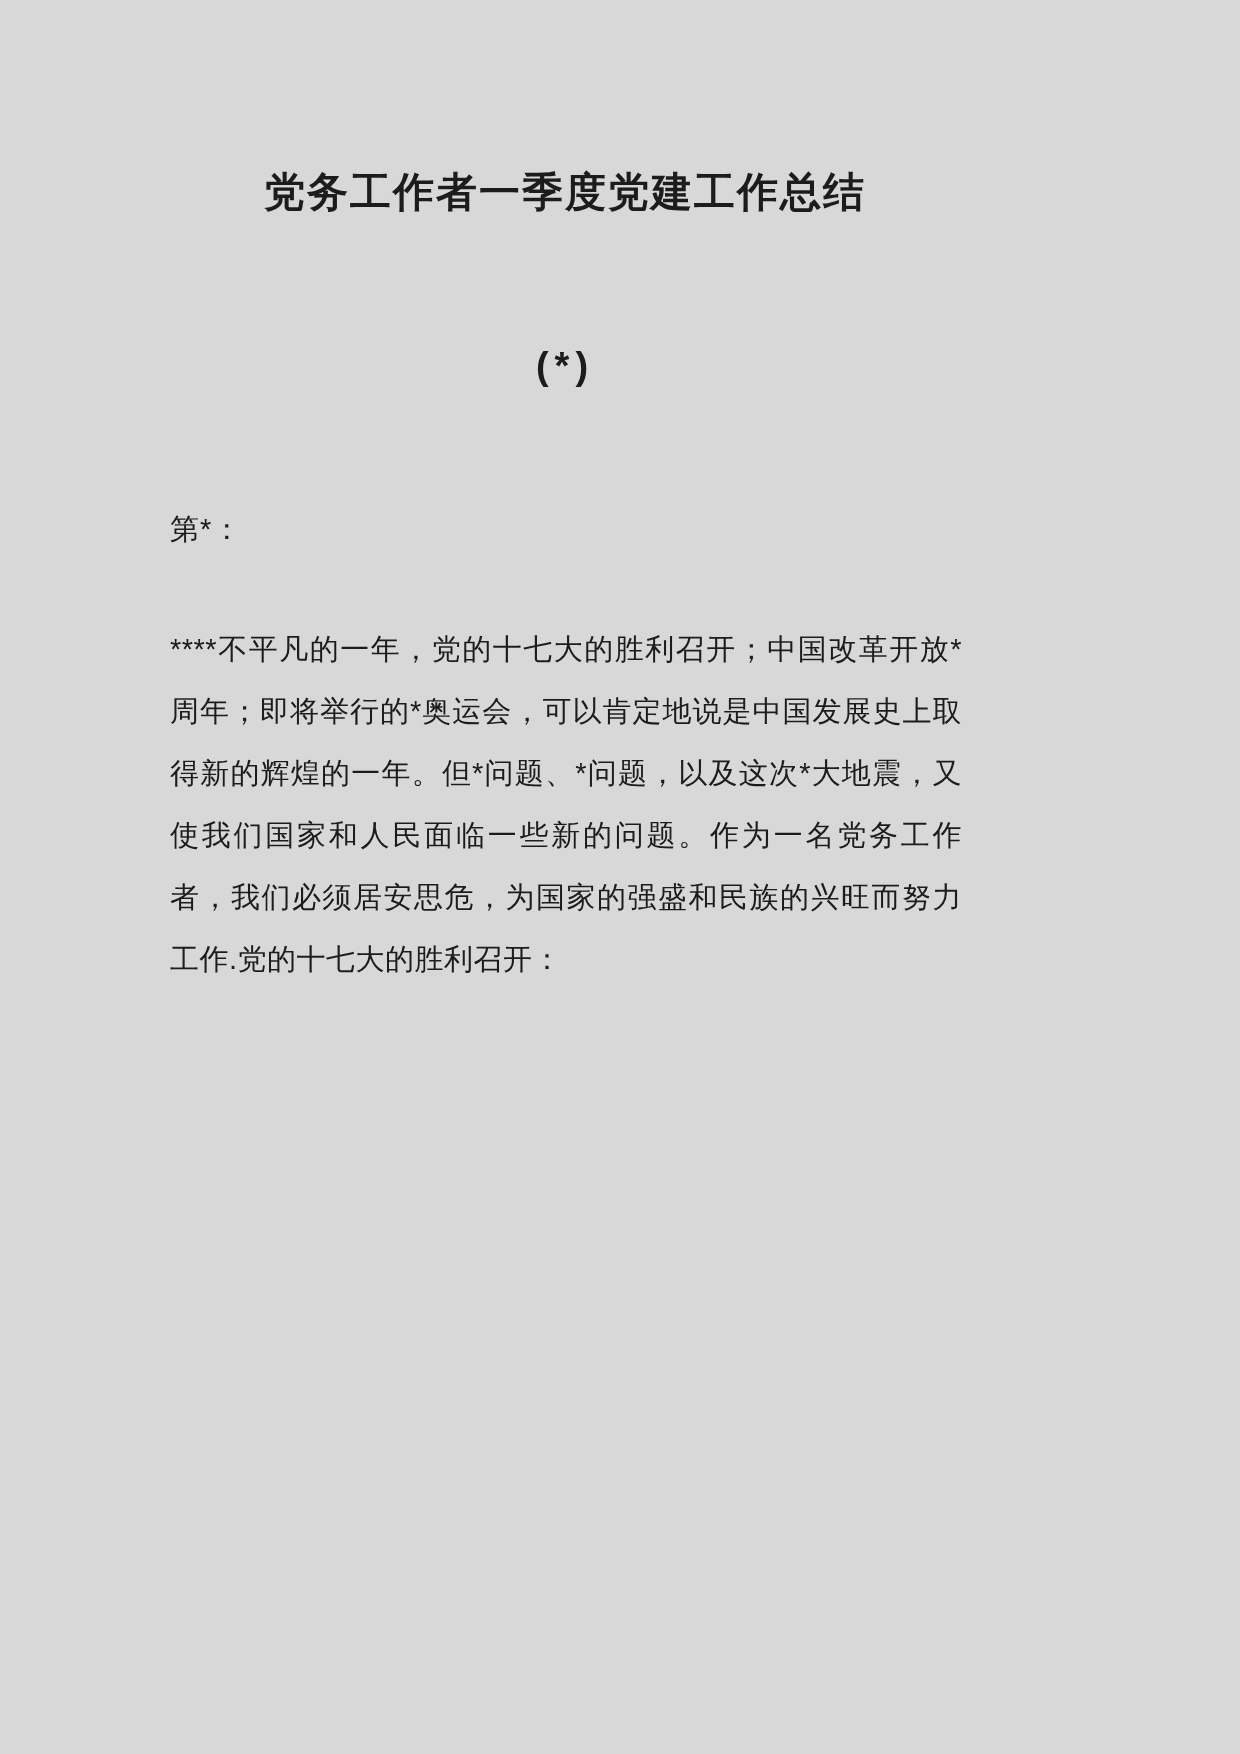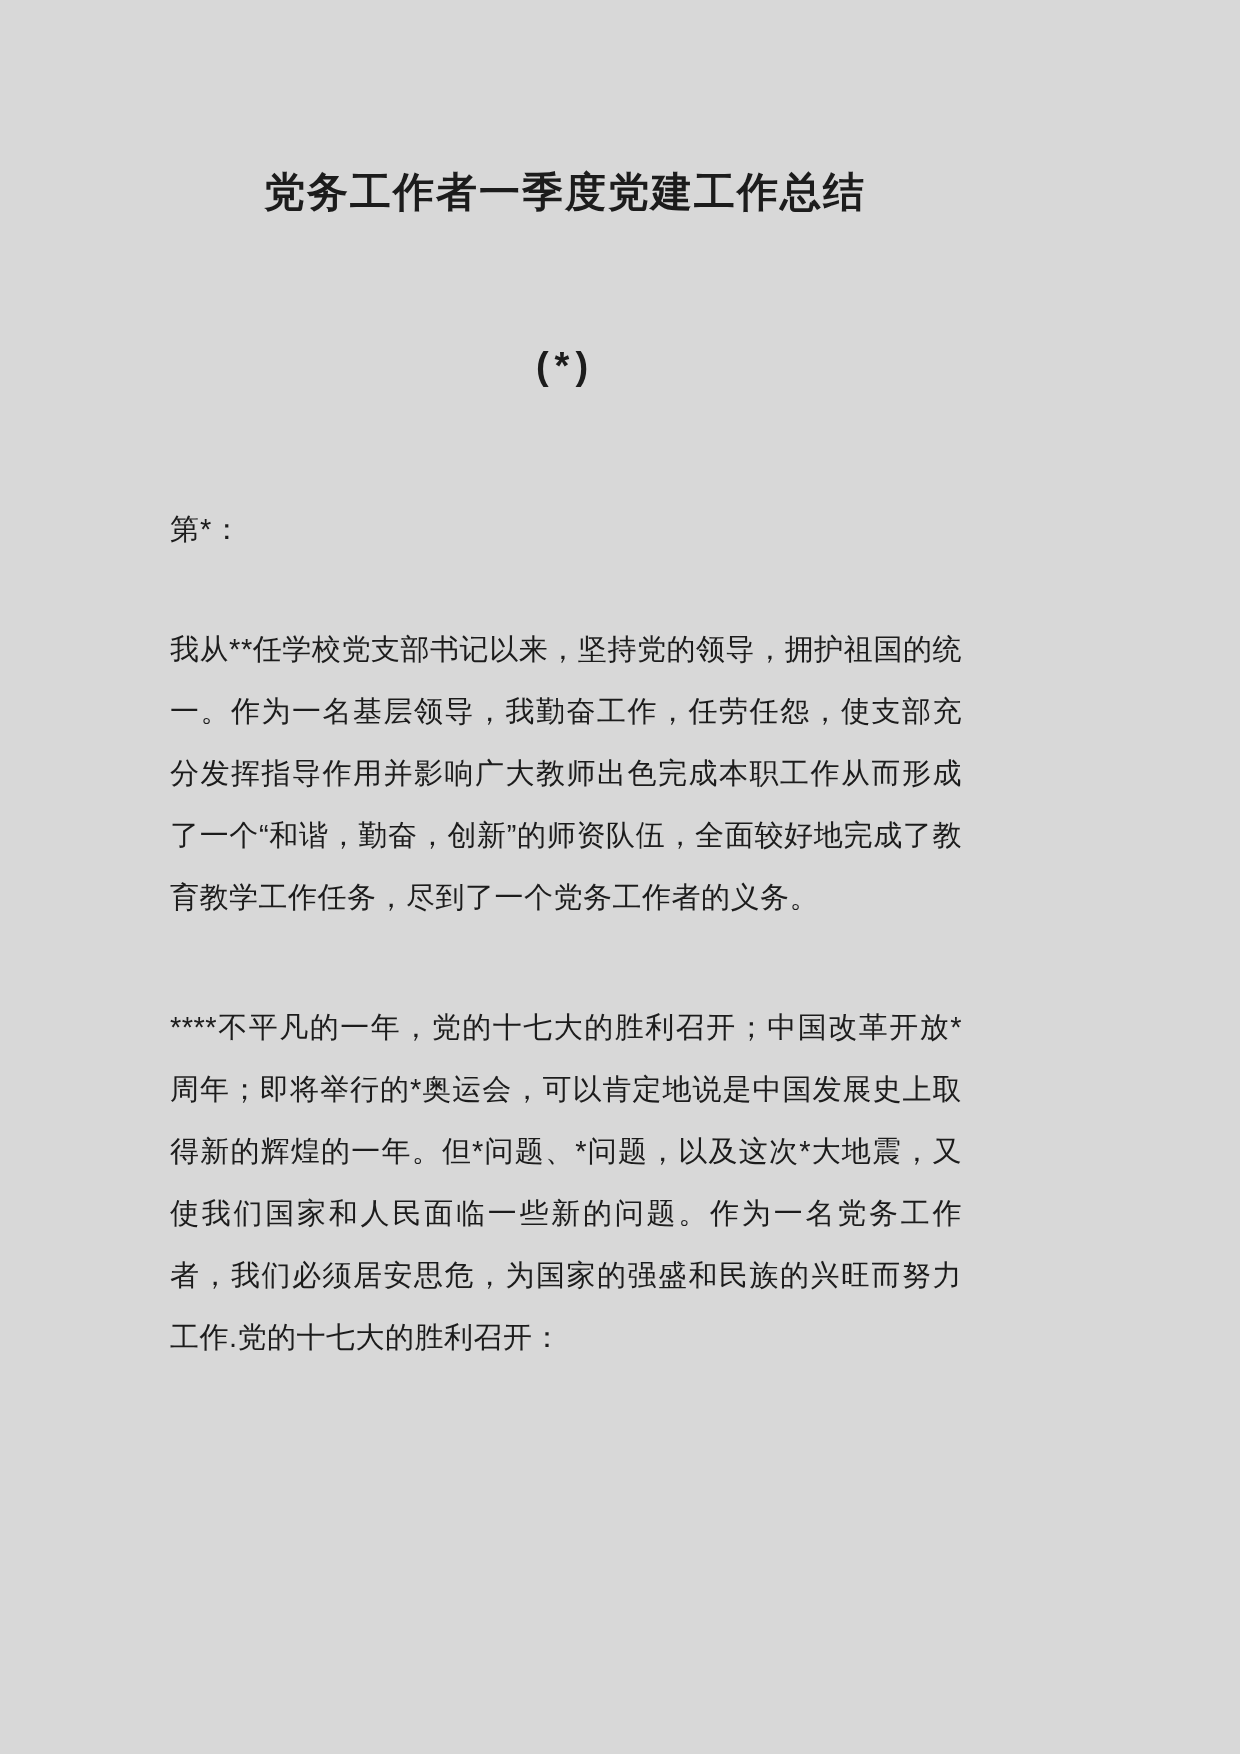--- a/index.html
+++ b/index.html
@@ -61,16 +61,15 @@
 </head>
 <body>
 
 <div class="page">
   <h1 class="doc-title">党务工作者一季度党建工作总结</h1>
 
   <div class="doc-subtitle">(*)</div>
 
   <div class="section-heading">第*：</div>
 
-  <p class="body-paragraph">我从**任学校党支部书记以来，坚持党的领导，拥护祖国的统一。作为一名基层领导，我勤奋工作，任劳任怨，使支部充分发挥指导作用并影响广大教师出色完成本职工作从而形成了一个“和谐，勤奋，创新”的师资队伍，全面较好地完成了教育教学工作任务，尽到了一个党务工作者的义务。</p>
 
   <p class="body-paragraph">****不平凡的一年，党的十七大的胜利召开；中国改革开放*周年；即将举行的*奥运会，可以肯定地说是中国发展史上取得新的辉煌的一年。但*问题、*问题，以及这次*大地震，又使我们国家和人民面临一些新的问题。作为一名党务工作者，我们必须居安思危，为国家的强盛和民族的兴旺而努力工作.党的十七大的胜利召开：</p>
 </div>
 
 </body></html>

